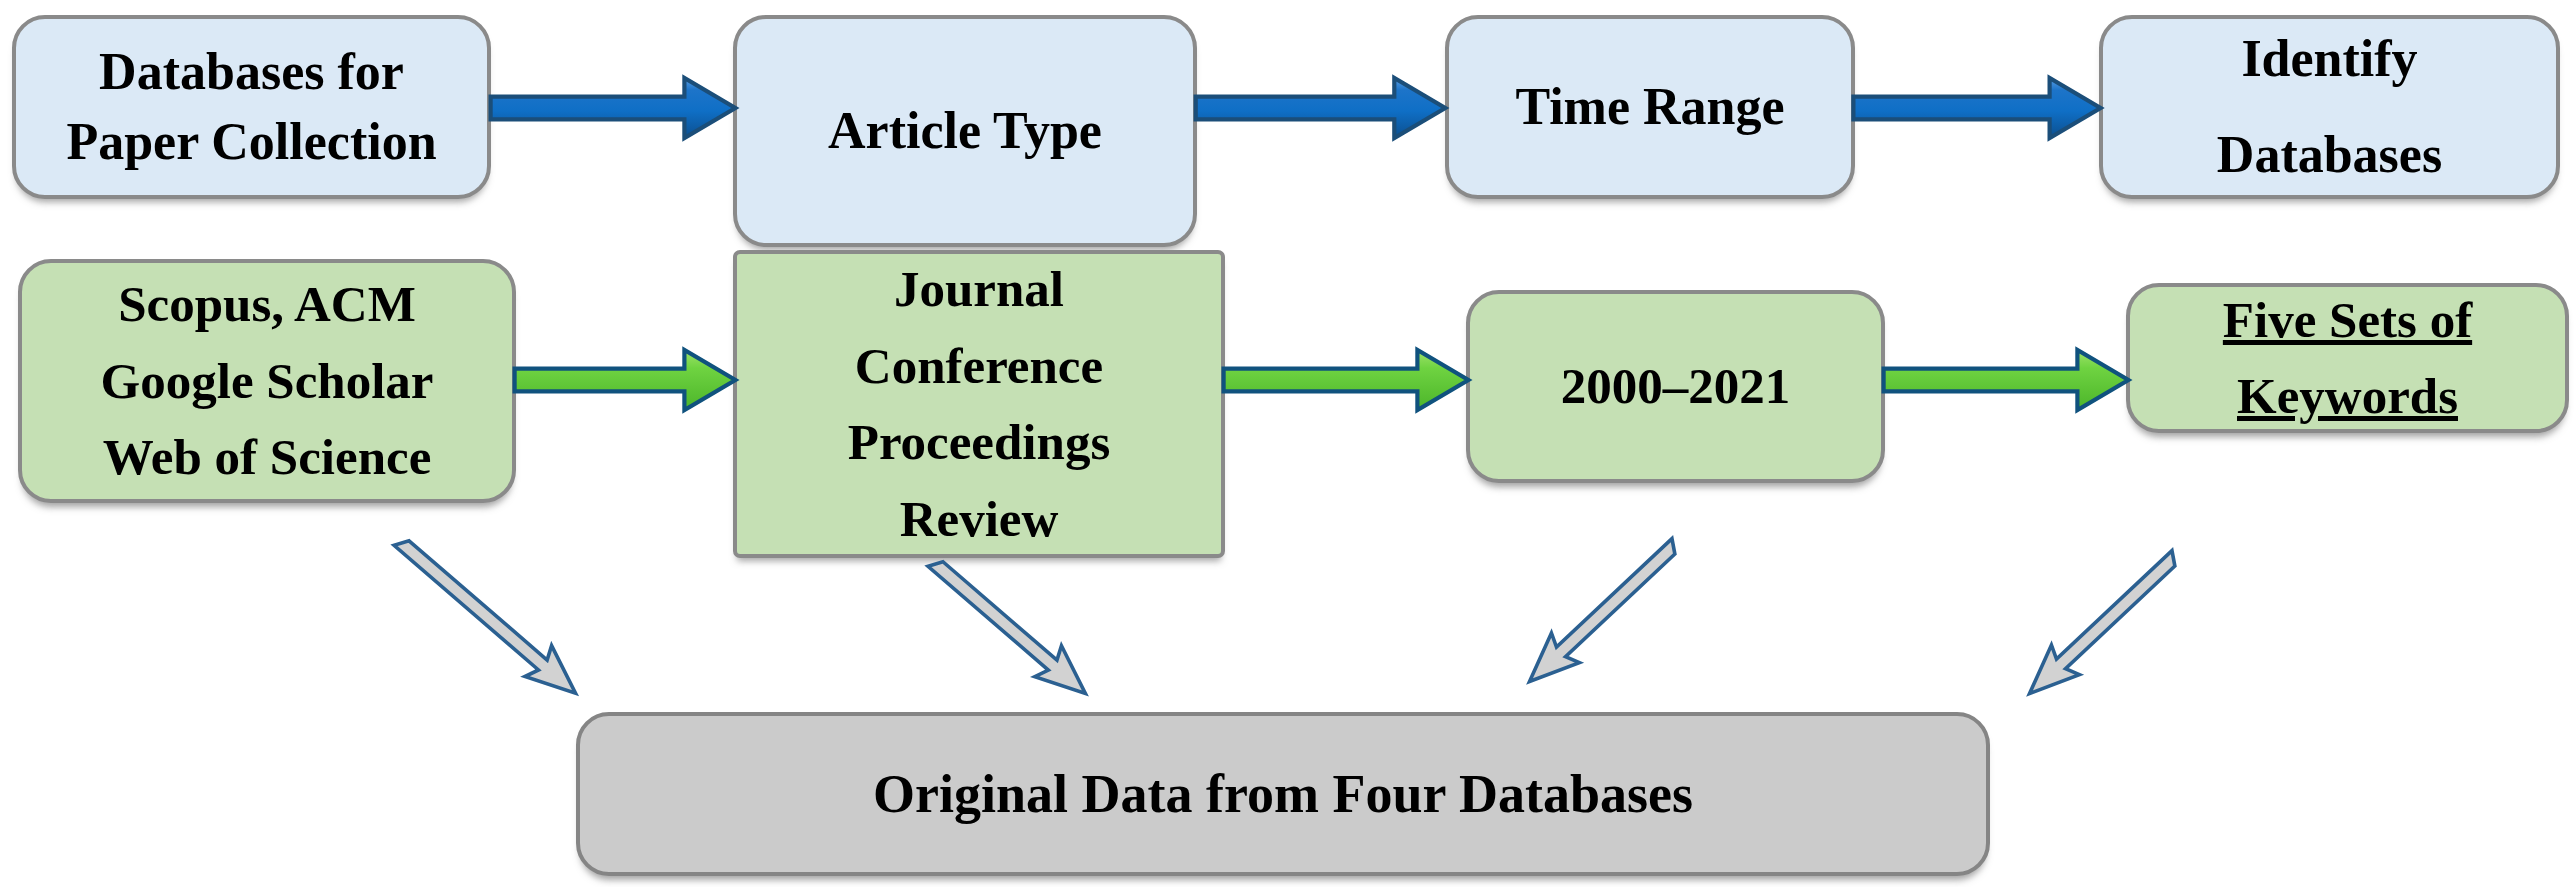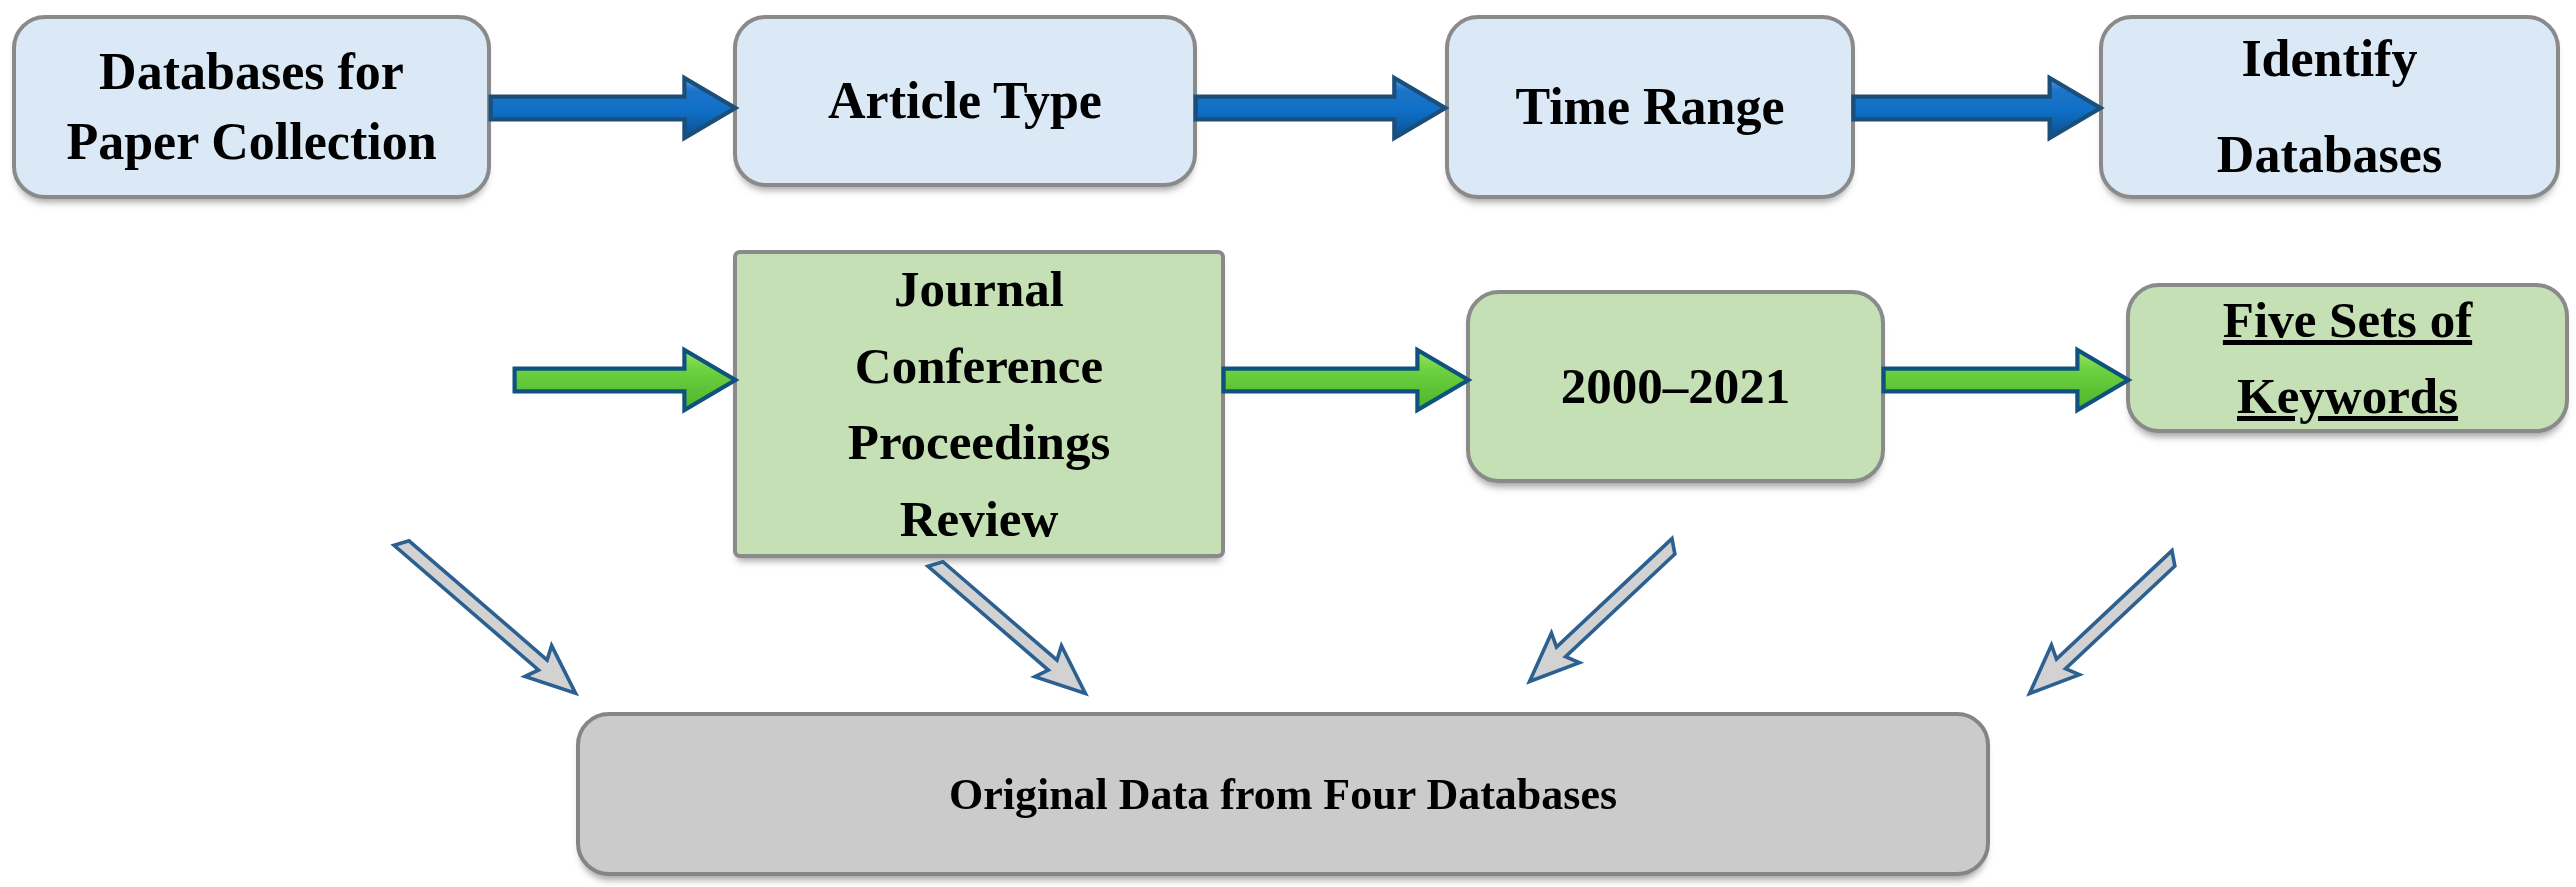--- a/index.html
+++ b/index.html
@@ -25,21 +25,21 @@
     align-items: center;
     justify-content: center;
     text-align: center;
     font-weight: bold;
     color: #000000;
     white-space: pre-line;
     box-shadow: 0 7.2px 7.2px -4.2px rgba(90,90,90,0.55);
   }
   .node.blue  { background: #dbe9f6; font-size: 52px; line-height: 1.34; }
   .node.green { background: #c5e0b4; font-size: 51px; line-height: 1.5; }
-  .node.gray  { background: #cbcbcb; font-size: 44px; border-color: #858585; }
+  .node.gray  { background: #cbcbcb; font-size: 54px; border-color: #858585; }
   .node.lh-wide { line-height: 1.85; }
   .arrow {
     position: absolute;
     overflow: visible;
   }
   .diag {
     transform-origin: 0px 36px;
   }
   .defs-holder {
     position: absolute;
@@ -64,39 +64,42 @@
         <stop offset="0%" stop-color="#9fe26a"></stop>
         <stop offset="30%" stop-color="#6fd341"></stop>
         <stop offset="100%" stop-color="#4cb52a"></stop>
       </linearGradient>
     </defs>
   </svg>
 
   <div class="node blue" style="left:12px; top:15px; width:479px; height:184px;">Databases for
 Paper Collection</div>
 
-  <div class="node blue" style="left:733px; top:15px; width:464px; height:172px;">Article Type</div>
+  <div class="node blue" style="left:733px; top:15px; width:464px; height:232px;">Article Type</div>
 
   <div class="node blue" style="left:1445px; top:15px; width:410px; height:184px;">Time Range</div>
 
   <div class="node blue lh-wide" style="left:2099px; top:15px; width:461px; height:184px;">Identify
 Databases</div>
 
   <svg class="arrow" style="left:490px; top:72px;" width="246" height="72" viewBox="0 0 408 120">
     <polygon points="0,41 323,41 323,10 408,60 323,110 323,79 0,79" fill="url(#gradBlue)" stroke="#1b4e79" stroke-width="7"></polygon>
   </svg>
 
   <svg class="arrow" style="left:1195px; top:72px;" width="251" height="72" viewBox="0 0 416 120">
     <polygon points="0,41 331,41 331,10 416,60 331,110 331,79 0,79" fill="url(#gradBlue)" stroke="#1b4e79" stroke-width="7"></polygon>
   </svg>
 
   <svg class="arrow" style="left:1853px; top:72px;" width="248" height="72" viewBox="0 0 412 120">
     <polygon points="0,41 327,41 327,10 412,60 327,110 327,79 0,79" fill="url(#gradBlue)" stroke="#1b4e79" stroke-width="7"></polygon>
   </svg>
 
+  <div class="node green" style="left:18px; top:259px; width:498px; height:244px;">Scopus, ACM
+Google Scholar
+Web of Science</div>
 
   <div class="node green" style="left:733px; top:250px; width:492px; height:308px;border-radius:7px;">Journal
 Conference
 Proceedings
 Review</div>
 
   <div class="node green" style="left:1466px; top:290px; width:419px; height:193px;">2000–2021</div>
 
   <div class="node green" style="left:2126px; top:283px; width:443px; height:150px;text-decoration:underline;">Five Sets of
 Keywords</div>

